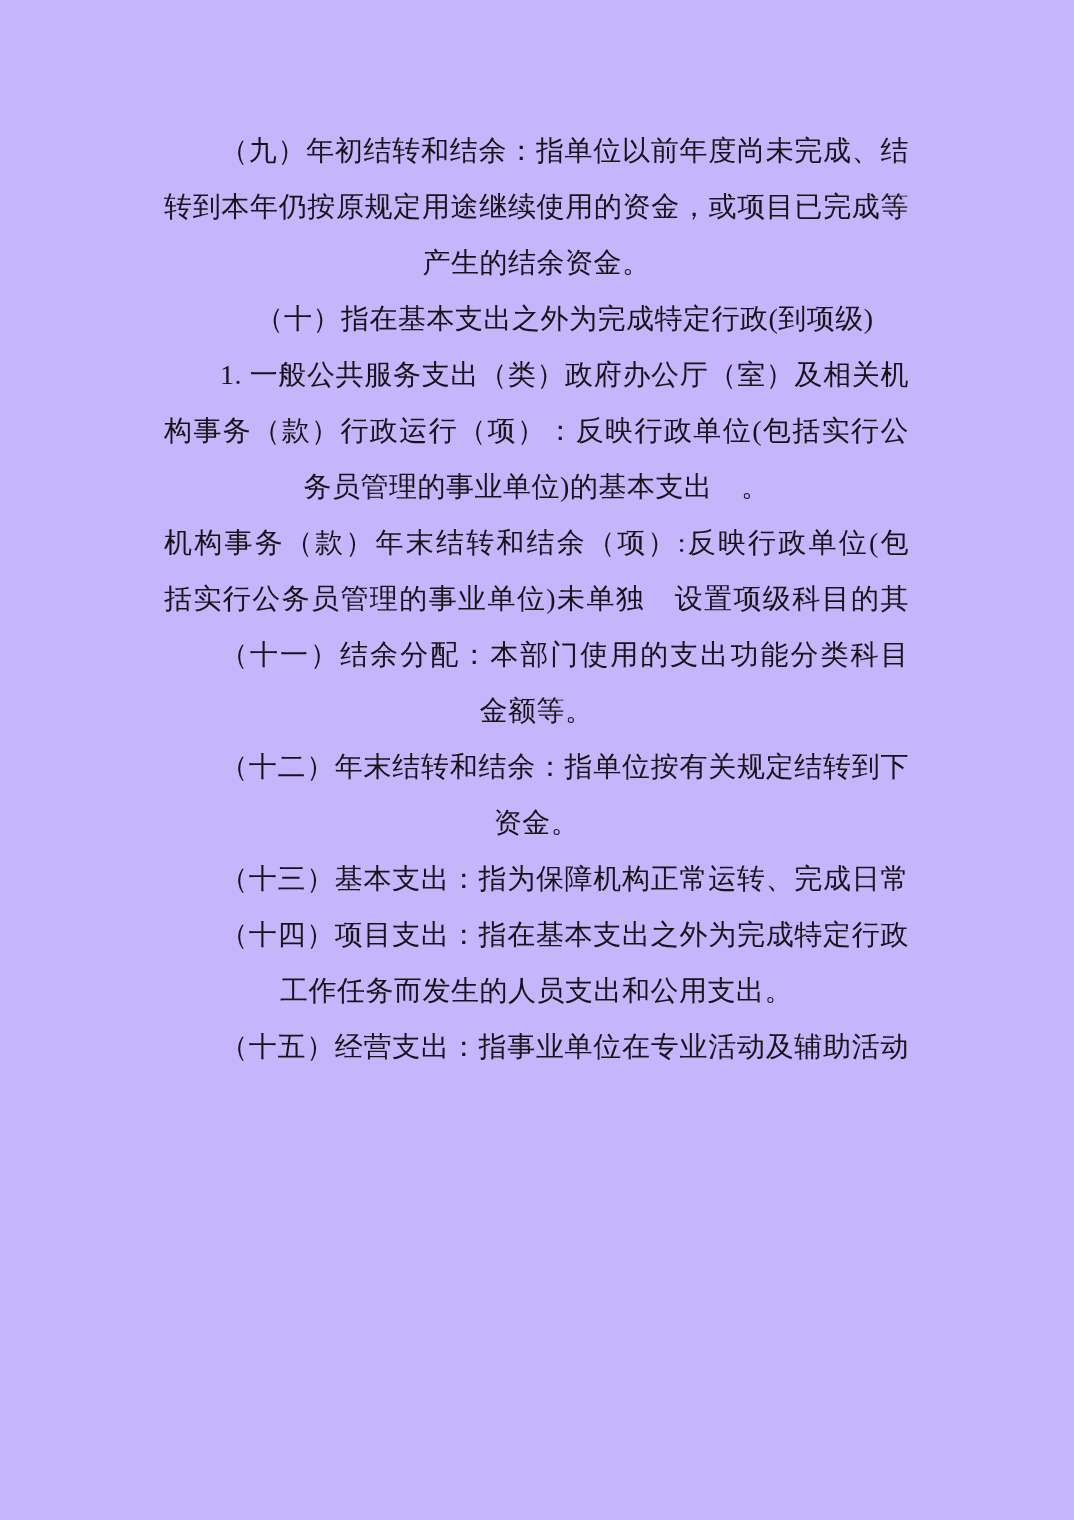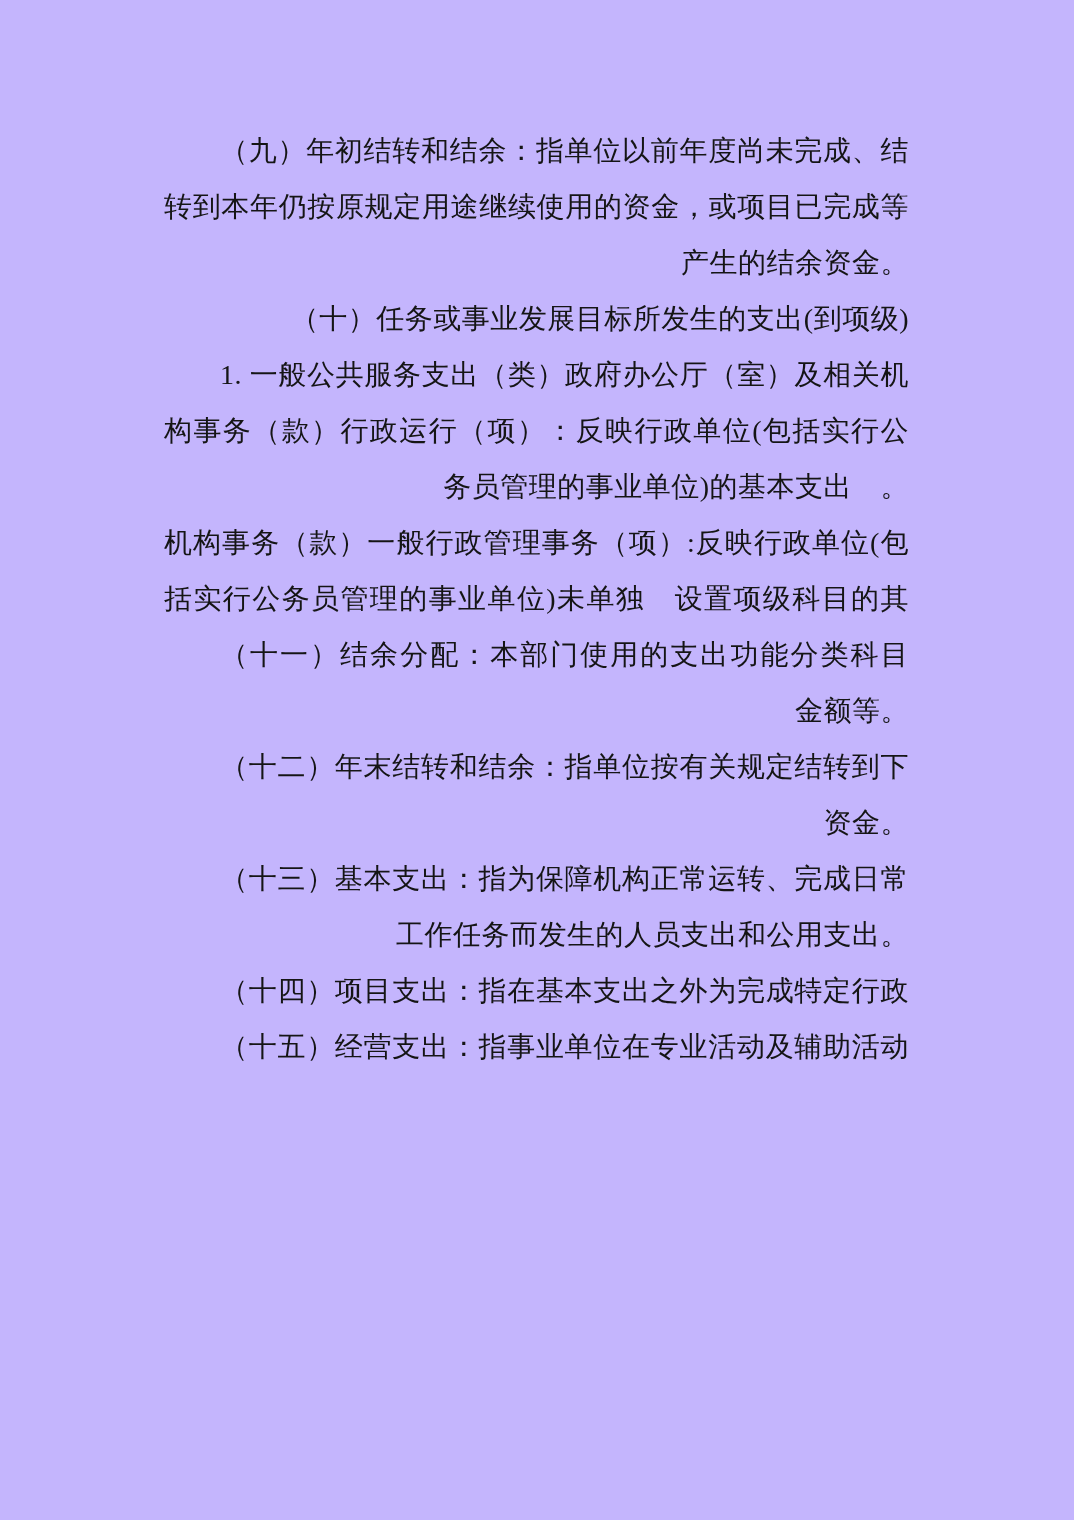--- a/index.html
+++ b/index.html
@@ -20,21 +20,21 @@
   .text-block {
     position: absolute;
     left: 164px;
     top: 123px;
     width: 745px;
   }
   .line {
     font-size: 28px;
     line-height: 56px;
     height: 56px;
-    text-align: right;
+    text-align: center;
     color: #151515;
     letter-spacing: 0.5px;
   }
   .line.indent {
     text-indent: 2em;
   }
   .line.fill {
     text-align: justify;
     text-align-last: justify;
     text-justify: inter-character;
@@ -53,32 +53,32 @@
   }
 </style>
 </head>
 <body>
 
 <div class="page">
   <div class="text-block">
     <div class="line indent fill">（九）年初结转和结余：指单位以前年度尚未完成、结</div>
     <div class="line fill">转到本年仍按原规定用途继续使用的资金，或项目已完成等</div>
     <div class="line">产生的结余资金。</div>
-    <div class="line indent">（十）任务或事业发展目标所发生的支出(到项级)</div>
+    <div class="line indent">（十）指在基本支出之外为完成特定行政(到项级)</div>
     <div class="line indent fill">1. 一般公共服务支出（类）政府办公厅（室）及相关机</div>
     <div class="line fill">构事务（款）行政运行（项）：反映行政单位(包括实行公</div>
     <div class="line">务员管理的事业单位)的基本支出　。</div>
-    <div class="line fill">机构事务（款）一般行政管理事务（项）:反映行政单位(包</div>
+    <div class="line fill">机构事务（款）年末结转和结余（项）:反映行政单位(包</div>
     <div class="line fill">括实行公务员管理的事业单位)未单独　设置项级科目的其</div>
     <div class="line indent fill">（十一）结余分配：本部门使用的支出功能分类科目</div>
     <div class="line">金额等。</div>
     <div class="line indent fill">（十二）年末结转和结余：指单位按有关规定结转到下</div>
     <div class="line">资金。</div>
     <div class="line indent fill">（十三）基本支出：指为保障机构正常运转、完成日常</div>
+    <div class="line indent fill">（十四）项目支出：指在基本支出之外为完成特定行政</div>
     <div class="line">工作任务而发生的人员支出和公用支出。</div>
-    <div class="line indent fill">（十四）项目支出：指在基本支出之外为完成特定行政</div>
     <div class="line indent fill">（十五）经营支出：指事业单位在专业活动及辅助活动</div>
   </div>
 
   <div class="page-footer">
     <span class="page-number">22</span>
   </div>
 </div>
 
 </body></html>

